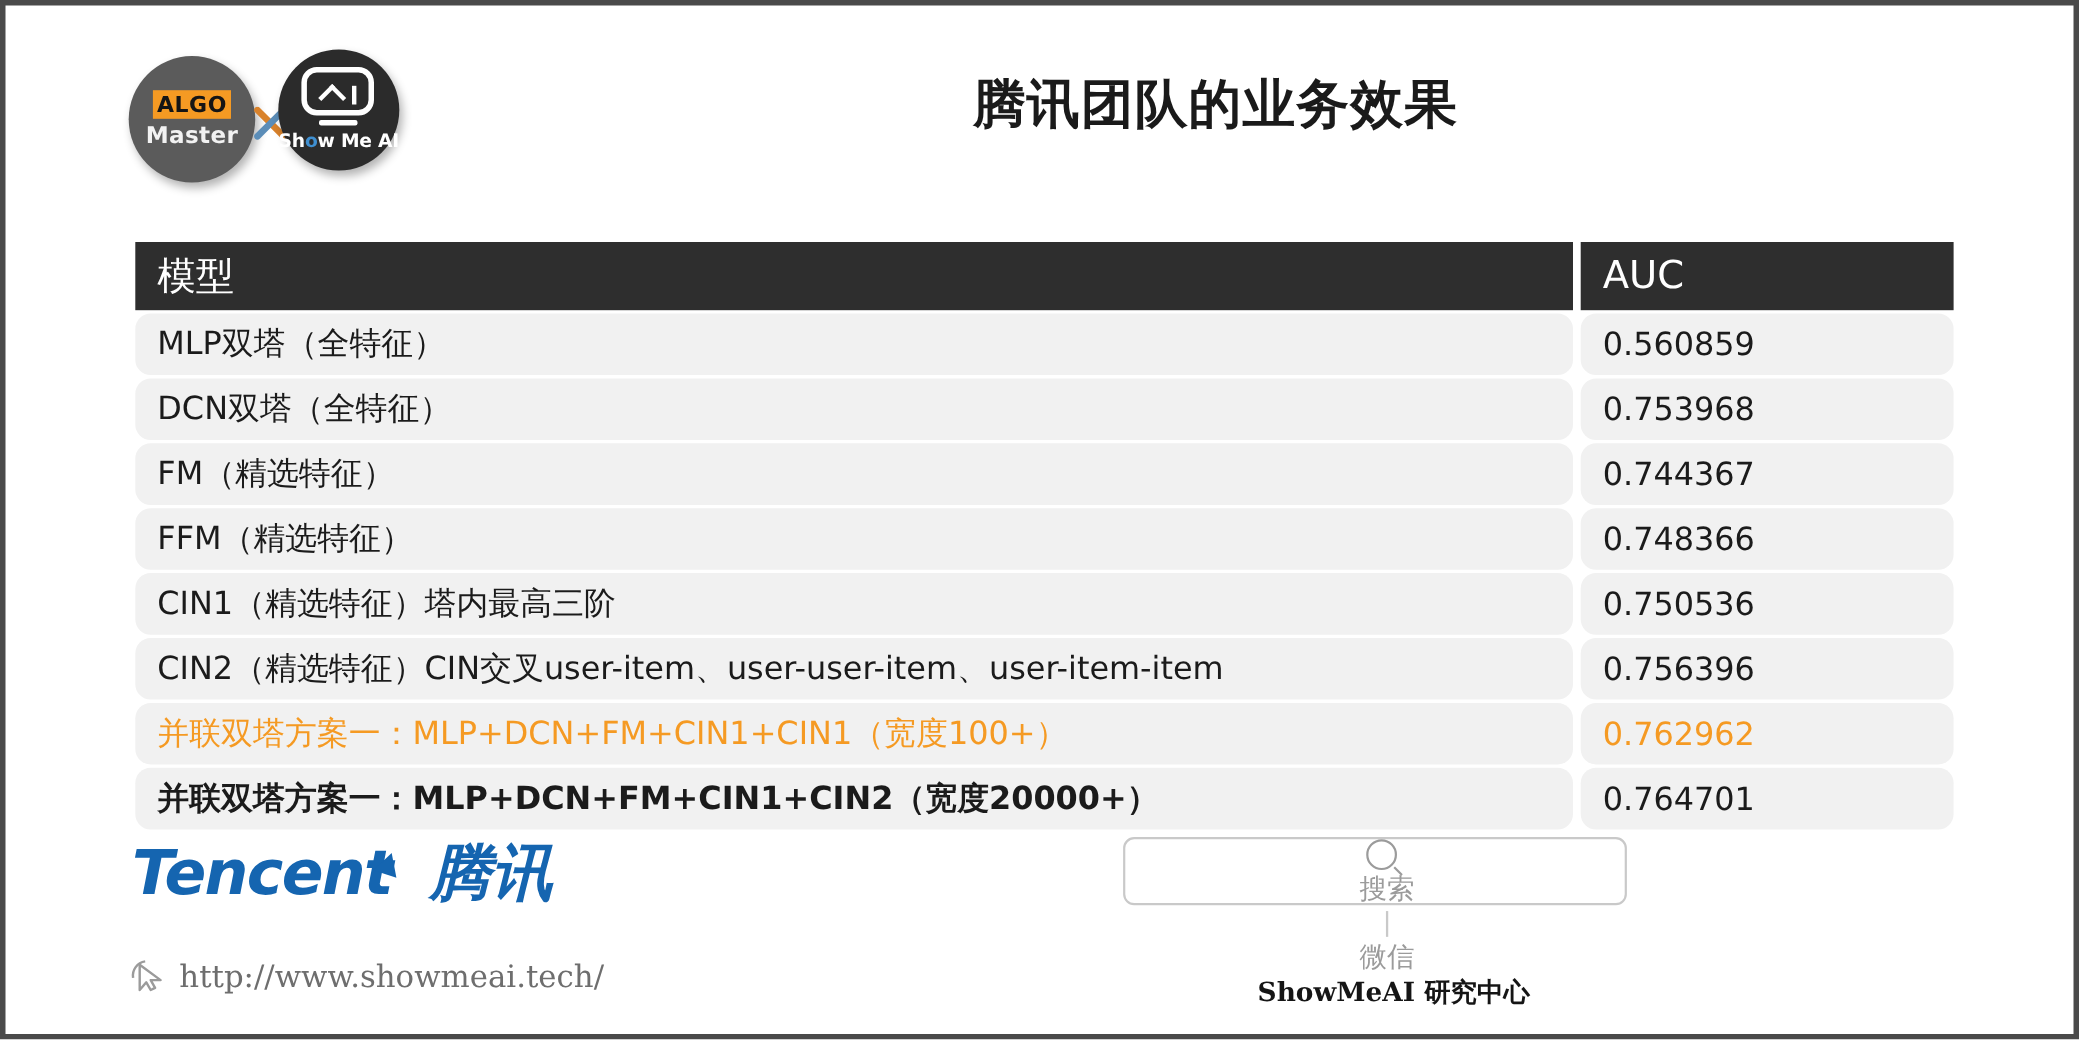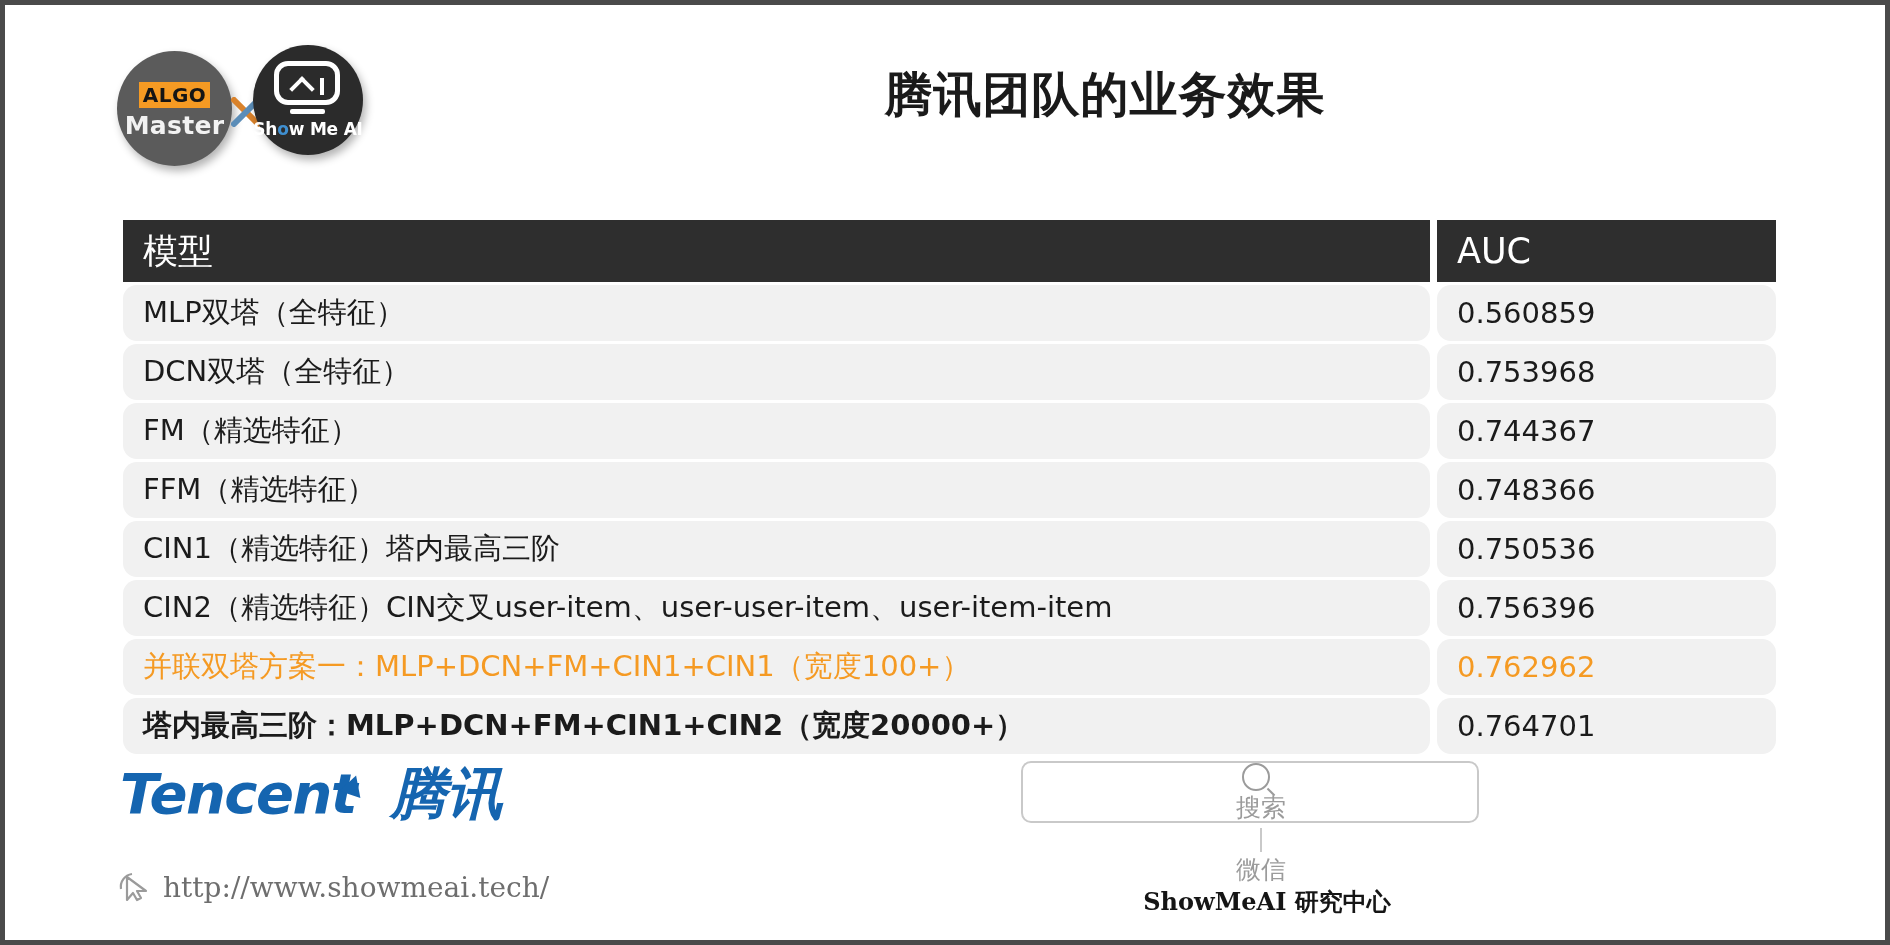--- a/index.html
+++ b/index.html
@@ -68,21 +68,21 @@
     letter-spacing: 0.5px;
     font-family: "DejaVu Sans", sans-serif;
   }
   .algo-master {
     position: absolute;
     left: 0;
     top: 60px;
     width: 115px;
     text-align: center;
     color: #f2f2f2;
-    font-size: 25px;
+    font-size: 21px;
     font-weight: bold;
     letter-spacing: 0.3px;
     font-family: "DejaVu Sans", sans-serif;
   }
   .logo-x {
     position: absolute;
     left: 118px;
     top: 54px;
     width: 30px;
     height: 30px;
@@ -390,21 +390,21 @@
         <div class="trow tbody-row highlight">
           <div class="c-model">
             <span class="cell-txt">并联双塔方案一：MLP+DCN+FM+CIN1+CIN1（宽度100+）</span>
           </div>
           <div class="c-auc">
             <span class="cell-txt">0.762962</span>
           </div>
         </div>
         <div class="trow tbody-row bold">
           <div class="c-model">
-            <span class="cell-txt">塔内最高三阶：MLP+DCN+FM+CIN1+CIN2（宽度20000+）</span>
+            <span class="cell-txt">并联双塔方案一：MLP+DCN+FM+CIN1+CIN2（宽度20000+）</span>
           </div>
           <div class="c-auc">
             <span class="cell-txt">0.764701</span>
           </div>
         </div>
       </div>
 
   </div>
 
   <div class="tencent"><span>Tencent</span><span class="arrow"></span><span class="cn">腾讯</span></div>

